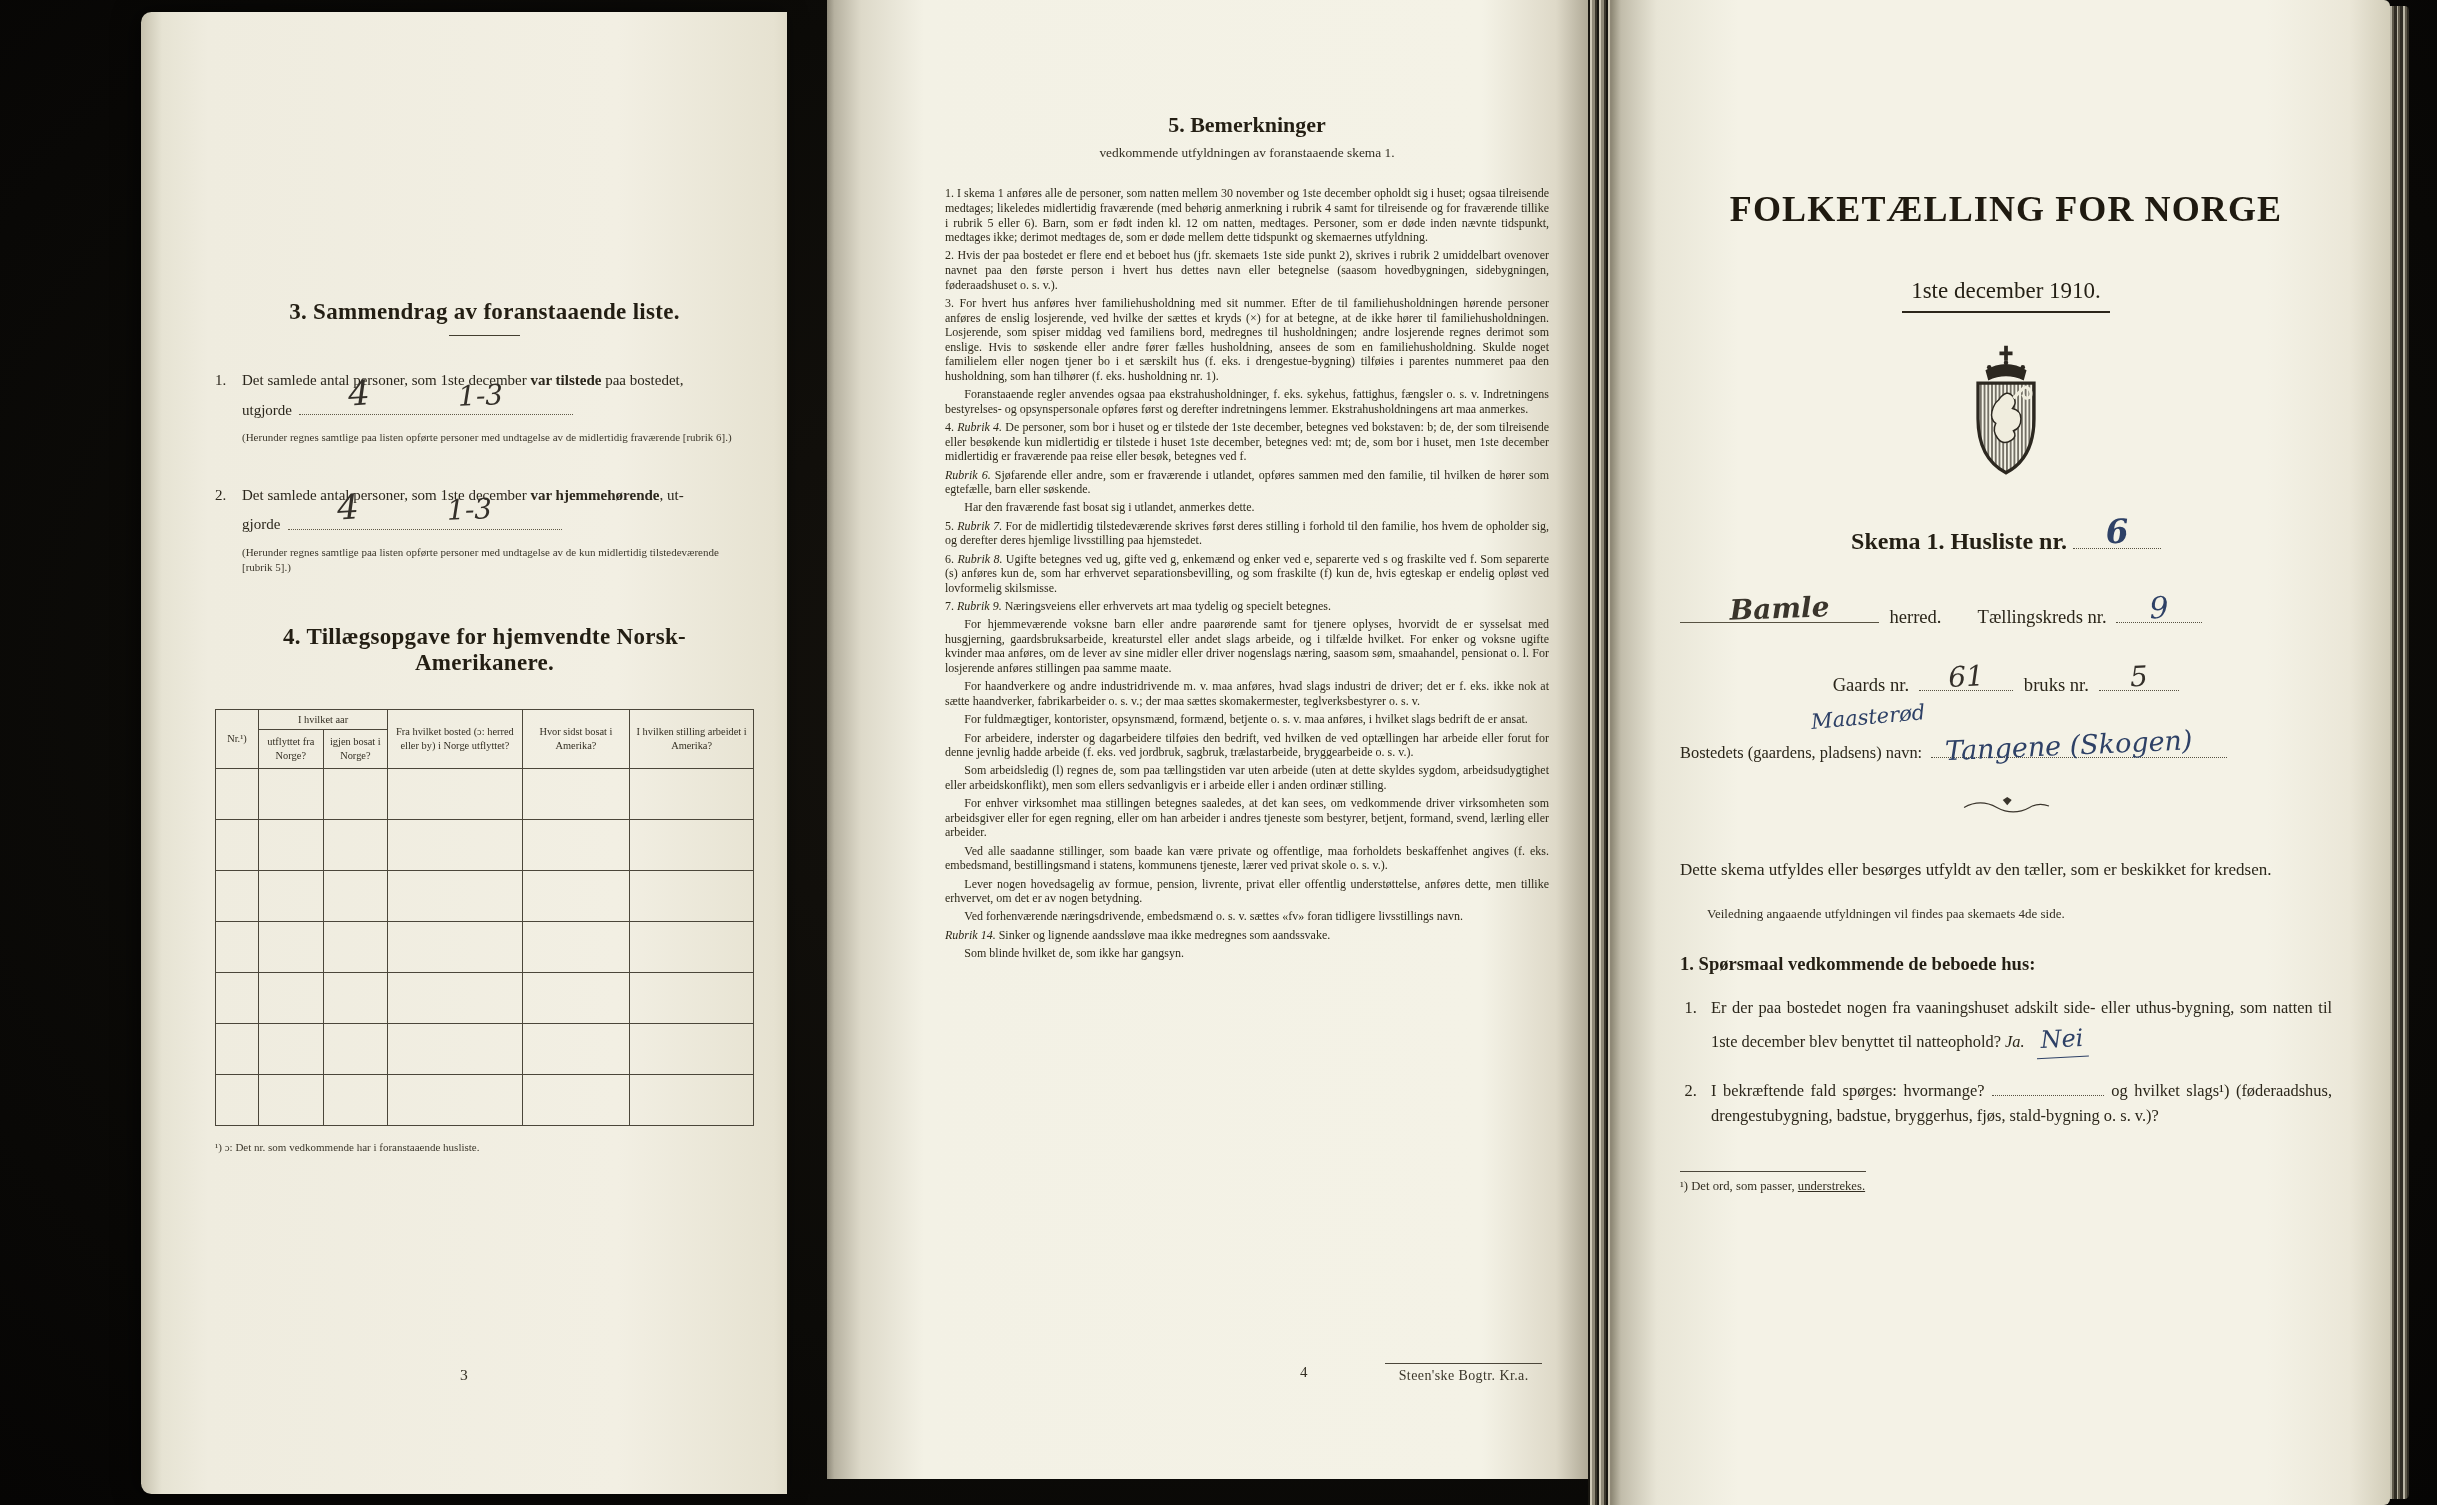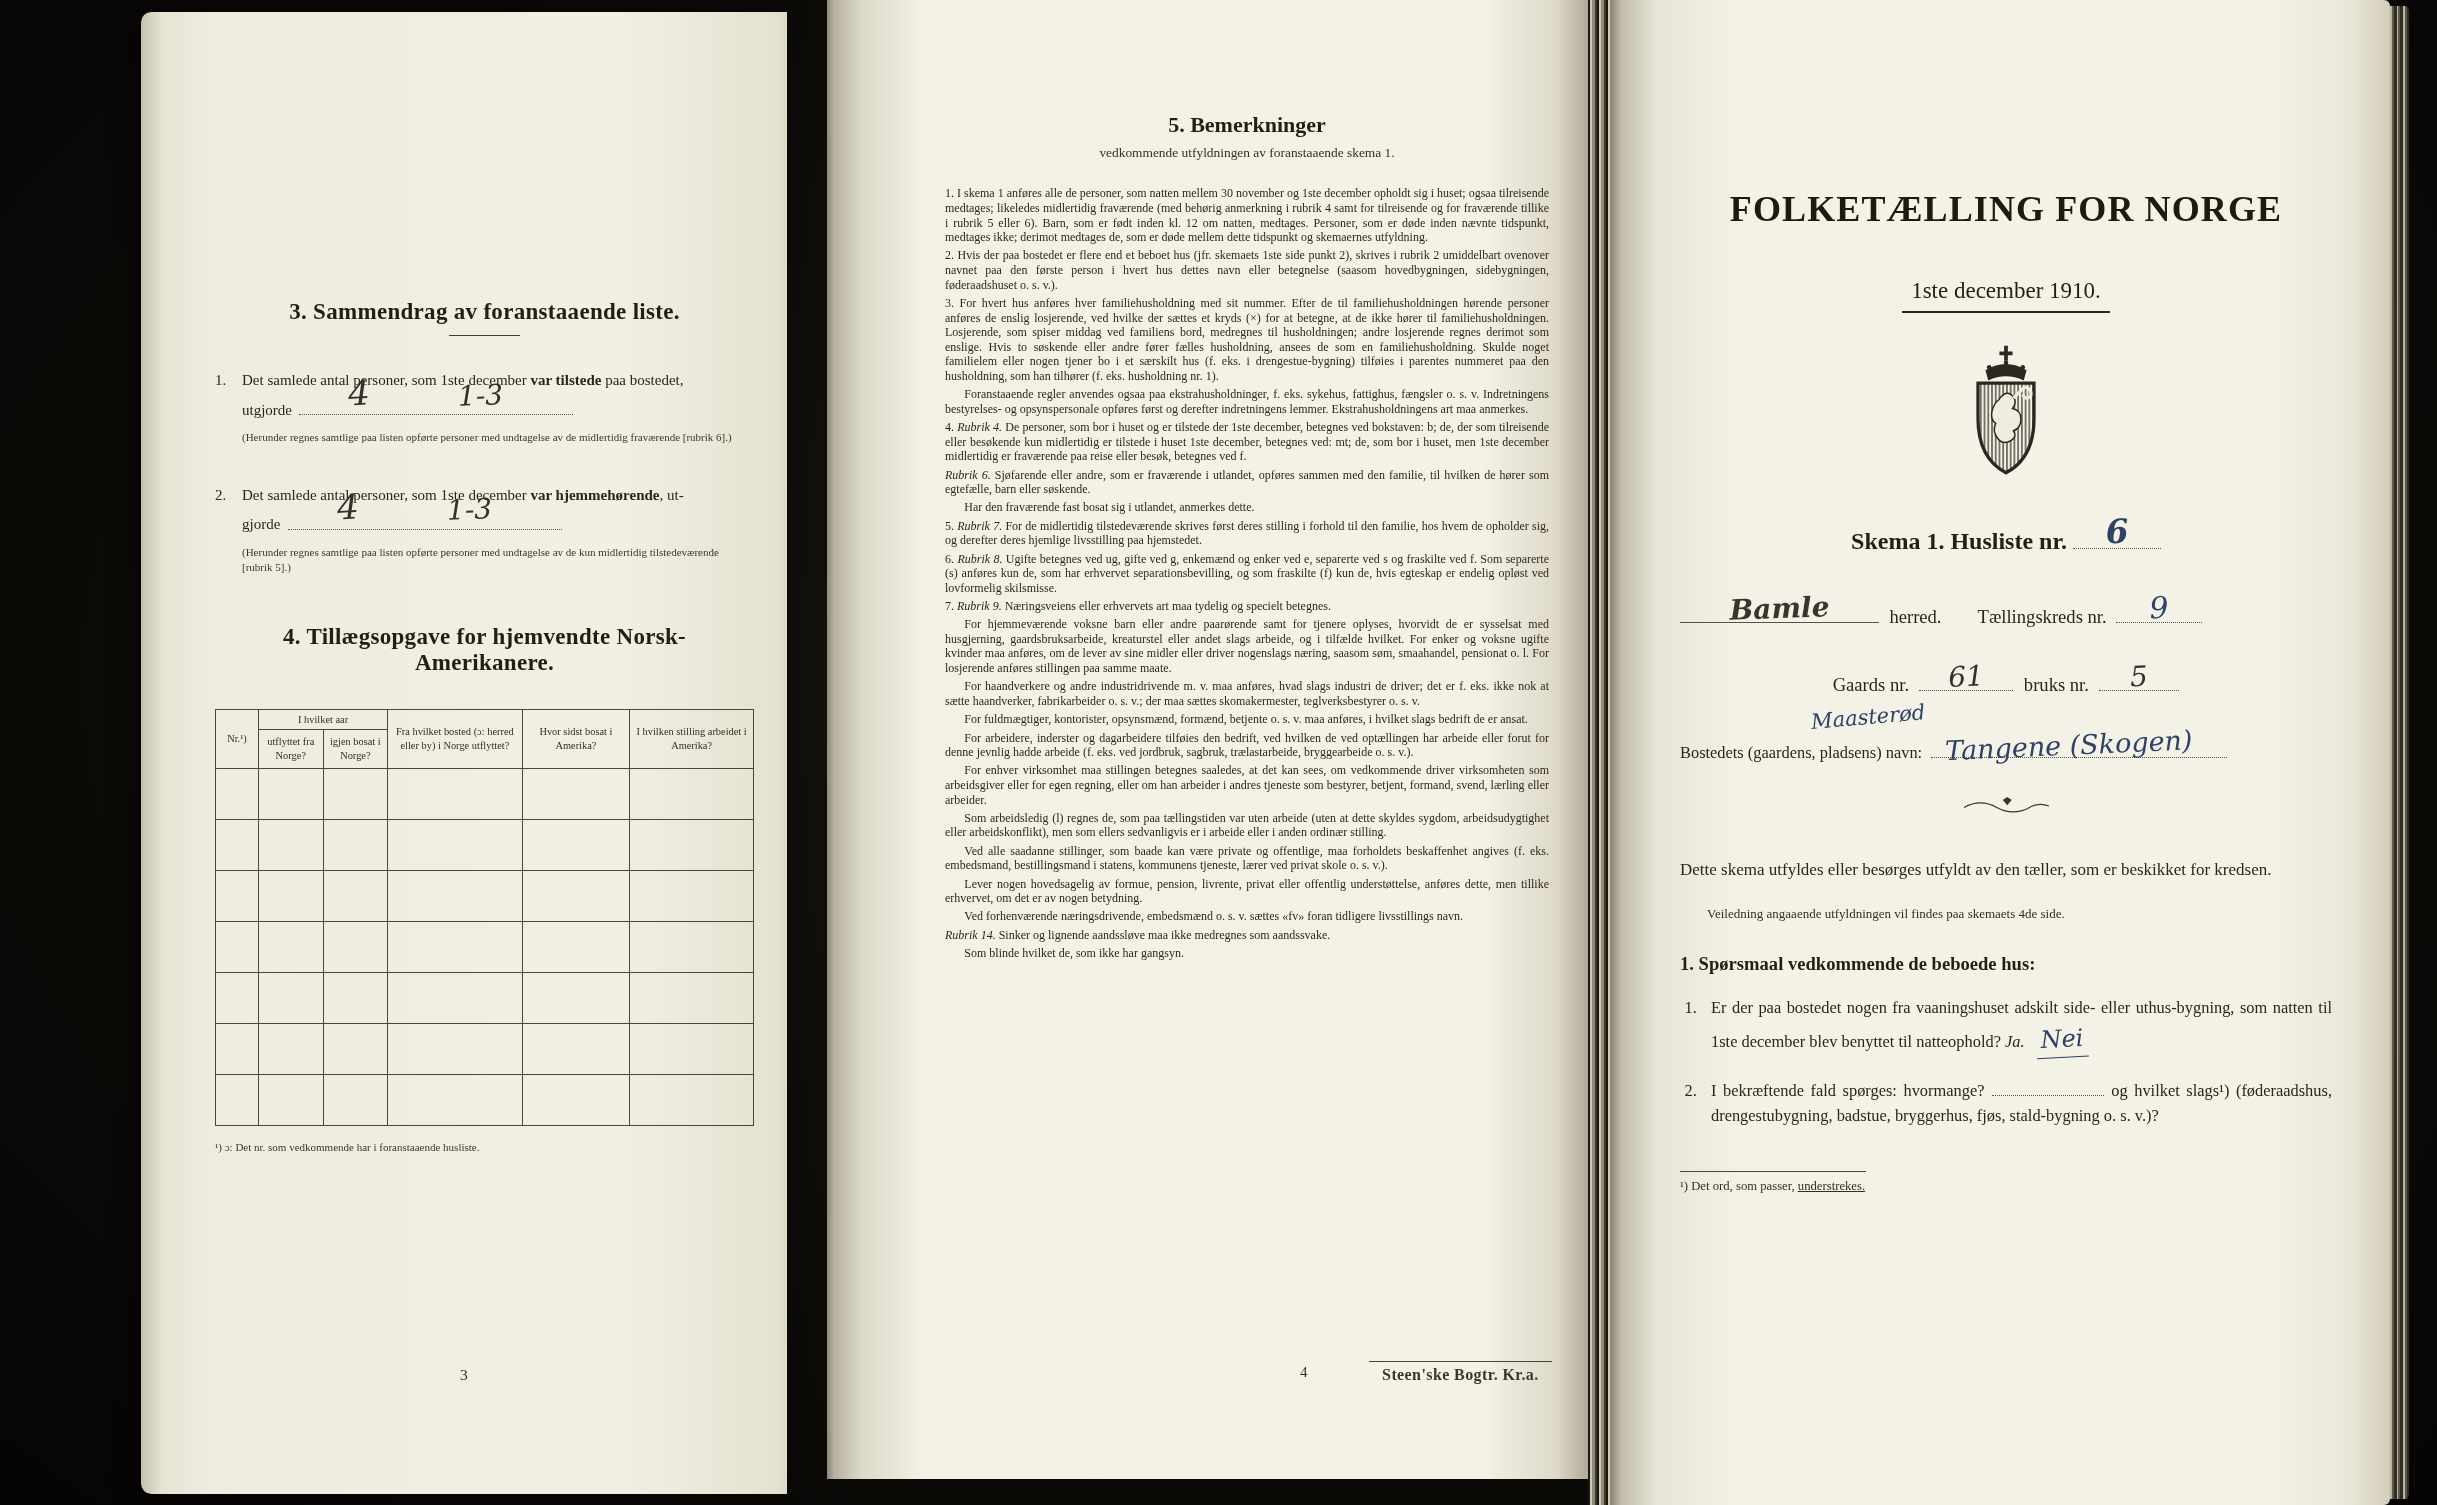--- a/index.html
+++ b/index.html
@@ -64,21 +64,21 @@
   
   .pm-body { position:absolute; left:118px; top:112px; width:604px; }
   .pm-title { font-size:22px; font-weight:bold; text-align:center; color:#241f14; }
   .pm-sub { font-size:13.4px; text-align:center; margin-top:7.4px; color:#332e22; }
   .bem { margin-top:25px; }
   .bp { font-size:12px; line-height:14.6px; text-align:justify; margin:0 0 3.7px 0; color:#2d2819; }
   .bp.ind { text-indent:19.3px; }
   .bp .rub { font-style:italic; }
   .bp .lead:empty, .bp .rub:empty { display:none; }
   .pm-pagenum { position:absolute; bottom:98px; left:473px; font-size:15px; color:#332e22; }
-  .pm-printer { position:absolute; bottom:95px; right:36px; font-size:16px; letter-spacing:0.4px; border-top:1.1px solid #4b463a; padding:4.5px 13.4px 0 13.4px; color:#3c372b;font-weight:bold; }
+  .pm-printer { position:absolute; bottom:95px; right:46px; font-size:14px; letter-spacing:0.4px; border-top:1.1px solid #4b463a; padding:4.5px 13.4px 0 13.4px; color:#3c372b; }
 
   
   .pr-body { position:absolute; left:68px; top:188px; width:652px; }
   .pr-title { font-size:36px; font-weight:bold; text-align:center; letter-spacing:1.1px; color:#1f1a10; }
   .pr-date-row { text-align:center; margin-top:48px; }
   .pr-date { display:inline-block; font-size:23px; border-bottom:2.2px solid #2b261a; padding:0 9px 7.4px; color:#241f14; }
   .crest { display:block; margin:31px auto 0; }
   .skema-row { text-align:center; margin-top:42px; font-size:24px; font-weight:bold; color:#241f14; white-space:nowrap; }
   .blank { display:inline-block; border-bottom:1.5px dotted #575242; position:relative; vertical-align:baseline; height:22px; }
   .blank.solid { border-bottom-style:solid; border-bottom-width:1.5px; }
@@ -251,22 +251,22 @@
         <p class="bp"><span class="lead">4.</span> <i class="rub">Rubrik 4.</i> <span>De personer, som bor i huset og er tilstede der 1ste december, betegnes ved bokstaven: b; de, der som tilreisende eller besøkende kun midlertidig er tilstede i huset 1ste december, betegnes ved: mt; de, som bor i huset, men 1ste december midlertidig er fraværende paa reise eller besøk, betegnes ved f.</span></p>
         <p class="bp"><i class="rub">Rubrik 6.</i> <span>Sjøfarende eller andre, som er fraværende i utlandet, opføres sammen med den familie, til hvilken de hører som egtefælle, barn eller søskende.</span></p>
         <p class="bp ind"><span>Har den fraværende fast bosat sig i utlandet, anmerkes dette.</span></p>
         <p class="bp"><span class="lead">5.</span> <i class="rub">Rubrik 7.</i> <span>For de midlertidig tilstedeværende skrives først deres stilling i forhold til den familie, hos hvem de opholder sig, og derefter deres hjemlige livsstilling paa hjemstedet.</span></p>
         <p class="bp"><span class="lead">6.</span> <i class="rub">Rubrik 8.</i> <span>Ugifte betegnes ved ug, gifte ved g, enkemænd og enker ved e, separerte ved s og fraskilte ved f. Som separerte (s) anføres kun de, som har erhvervet separationsbevilling, og som fraskilte (f) kun de, hvis egteskap er endelig opløst ved lovformelig skilsmisse.</span></p>
         <p class="bp"><span class="lead">7.</span> <i class="rub">Rubrik 9.</i> <span>Næringsveiens eller erhvervets art maa tydelig og specielt betegnes.</span></p>
         <p class="bp ind"><span>For hjemmeværende voksne barn eller andre paarørende samt for tjenere oplyses, hvorvidt de er sysselsat med husgjerning, gaardsbruksarbeide, kreaturstel eller andet slags arbeide, og i tilfælde hvilket. For enker og voksne ugifte kvinder maa anføres, om de lever av sine midler eller driver nogenslags næring, saasom søm, smaahandel, pensionat o. l. For losjerende anføres stillingen paa samme maate.</span></p>
         <p class="bp ind"><span>For haandverkere og andre industridrivende m. v. maa anføres, hvad slags industri de driver; det er f. eks. ikke nok at sætte haandverker, fabrikarbeider o. s. v.; der maa sættes skomakermester, teglverksbestyrer o. s. v.</span></p>
         <p class="bp ind"><span>For fuldmægtiger, kontorister, opsynsmænd, formænd, betjente o. s. v. maa anføres, i hvilket slags bedrift de er ansat.</span></p>
         <p class="bp ind"><span>For arbeidere, inderster og dagarbeidere tilføies den bedrift, ved hvilken de ved optællingen har arbeide eller forut for denne jevnlig hadde arbeide (f. eks. ved jordbruk, sagbruk, trælastarbeide, bryggearbeide o. s. v.).</span></p>
+        <p class="bp ind"><span>Som arbeidsledig (l) regnes de, som paa tællingstiden var uten arbeide (uten at dette skyldes sygdom, arbeidsudygtighet eller arbeidskonflikt), men som ellers sedvanligvis er i arbeide eller i anden ordinær stilling.</span></p>
         <p class="bp ind"><span>For enhver virksomhet maa stillingen betegnes saaledes, at det kan sees, om vedkommende driver virksomheten som arbeidsgiver eller for egen regning, eller om han arbeider i andres tjeneste som bestyrer, betjent, formand, svend, lærling eller arbeider.</span></p>
-        <p class="bp ind"><span>Som arbeidsledig (l) regnes de, som paa tællingstiden var uten arbeide (uten at dette skyldes sygdom, arbeidsudygtighet eller arbeidskonflikt), men som ellers sedvanligvis er i arbeide eller i anden ordinær stilling.</span></p>
         <p class="bp ind"><span>Ved alle saadanne stillinger, som baade kan være private og offentlige, maa forholdets beskaffenhet angives (f. eks. embedsmand, bestillingsmand i statens, kommunens tjeneste, lærer ved privat skole o. s. v.).</span></p>
         <p class="bp ind"><span>Lever nogen hovedsagelig av formue, pension, livrente, privat eller offentlig understøttelse, anføres dette, men tillike erhvervet, om det er av nogen betydning.</span></p>
         <p class="bp ind"><span>Ved forhenværende næringsdrivende, embedsmænd o. s. v. sættes «fv» foran tidligere livsstillings navn.</span></p>
         <p class="bp"><i class="rub">Rubrik 14.</i> <span>Sinker og lignende aandssløve maa ikke medregnes som aandssvake.</span></p>
         <p class="bp ind"><span>Som blinde hvilket de, som ikke har gangsyn.</span></p>
       </div>
     </div>
     <div class="pm-pagenum">4</div>
     <div class="pm-printer">Steen'ske Bogtr. Kr.a.</div>
   </div>

